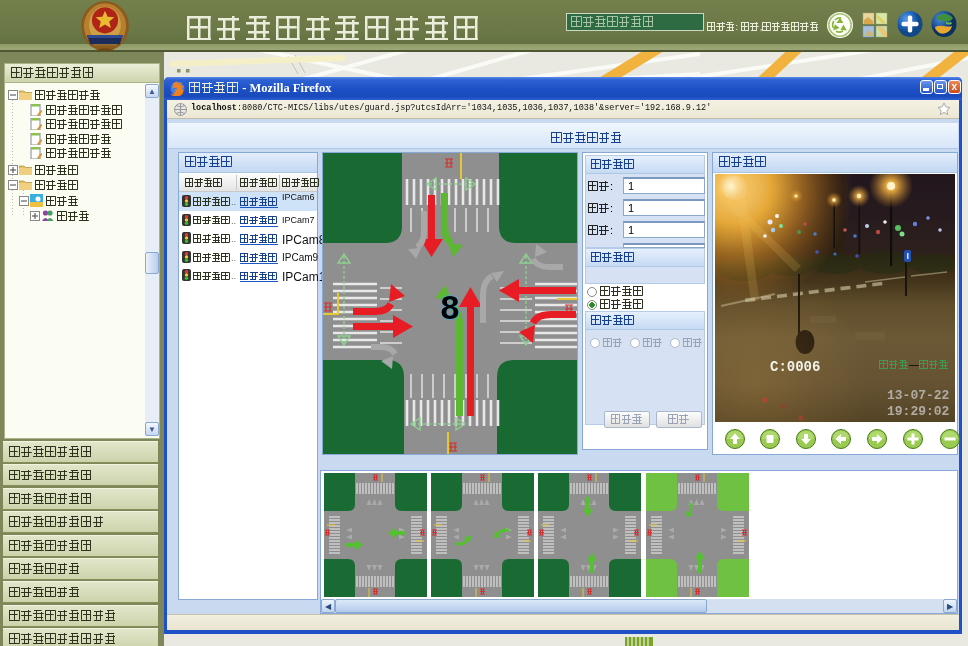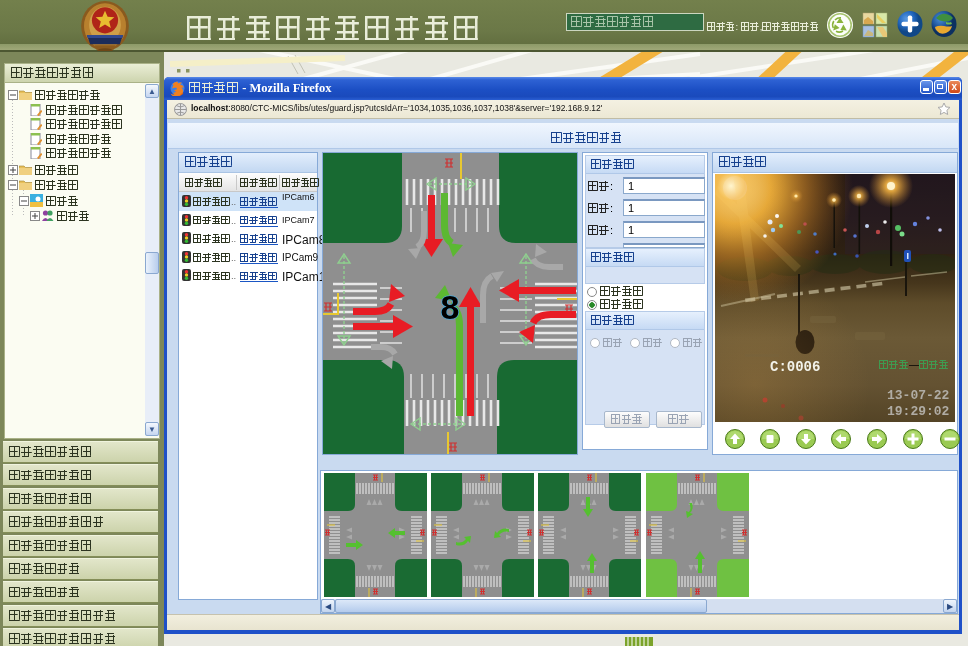--- a/index.html
+++ b/index.html
@@ -285,21 +285,21 @@
           <div class="abs" style="left:2.5px;top:2.5px;width:6px;height:5px;border:1.5px solid #fff"></div>
         </div>
 <div class="abs" style="right:1px;top:3px;width:13.5px;height:13.5px;background:linear-gradient(#ea8a5a,#d04818);border:1px solid #fff;border-radius:3px;color:#fff;font-weight:bold;font-size:10px;text-align:center;line-height:12px">x</div>
 
 </div>
 <div id="ubar">
 <svg class="abs" style="left:7px;top:3px" width="13" height="13" viewBox="0 0 13 13">
           <circle cx="6.5" cy="6.5" r="6" fill="#e8e8e8" stroke="#999"></circle>
           <path d="M.5 6.5 h12 M6.5.5 v12 M2 2.5 q4.5 3 9 0 M2 10.5 q4.5-3 9 0" stroke="#999" fill="none"></path>
         </svg>
-<div class="abs" style="left:24px;top:3px;font-family:Liberation Sans, sans-serif;font-size:8.5px;color:#111"><b>localhost</b>:8080/CTC-MICS/libs/utes/guard.jsp?utcsIdArr='1034,1035,1036,1037,1038'&amp;server='192.168.9.12'</div>
+<div class="abs" style="left:24px;top:3px;font-family:Liberation Mono, monospace;font-size:8.5px;color:#111"><b>localhost</b>:8080/CTC-MICS/libs/utes/guard.jsp?utcsIdArr='1034,1035,1036,1037,1038'&amp;server='192.168.9.12'</div>
 <svg class="abs" style="right:8px;top:2px" width="14" height="14" viewBox="0 0 14 14">
           <path d="M7 1 l1.8 3.9 4.2.5 -3.1 2.9 .8 4.2 -3.7-2.1 -3.7 2.1 .8-4.2 -3.1-2.9 4.2-.5z" fill="#fff" stroke="#aaa"></path>
         </svg>
 </div>
 <div id="cont">
 <div class="abs" style="left:1px;top:4px;width:790px;height:26px;background:linear-gradient(#f0f6fe,#d8e6f8);border-bottom:1px solid #b0c8e8"></div>
 <div class="abs" style="left:384px;top:12px;font-size:12px;font-weight:bold"><i class="z1 bl"></i><i class="z2 bl"></i><i class="z3 bl"></i><i class="z1 bl"></i><i class="z2 bl"></i><i class="z3 bl"></i></div>
 <div class="panel" style="left:11px;top:33px;width:140px;height:448px">
 <div class="phead"><i class="z1 bl"></i><i class="z2 bl"></i><i class="z3 bl"></i><i class="z1 bl"></i></div>
 <div class="abs" style="left:0;top:20px;width:138px;height:19px;background:linear-gradient(#fdfdfd,#e4e4e4);border-bottom:1px solid #c8c8c8;white-space:nowrap">

